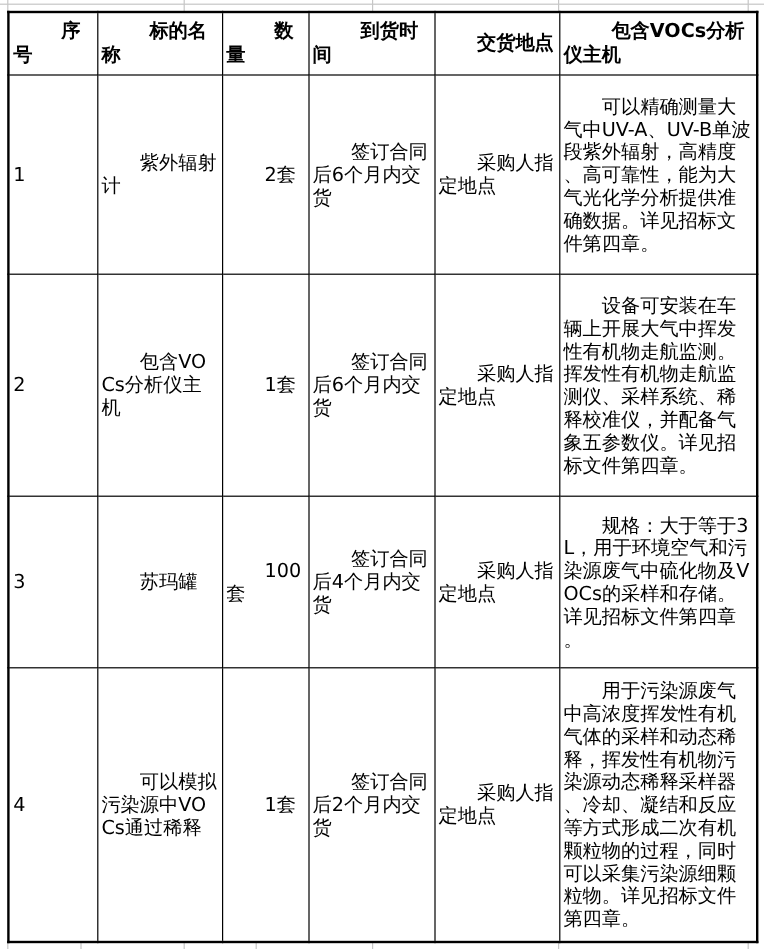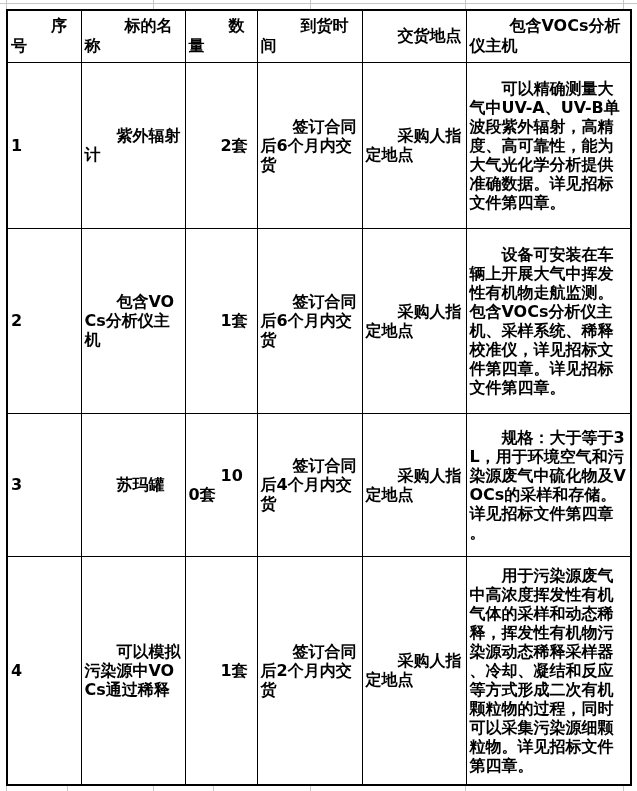--- a/index.html
+++ b/index.html
@@ -38,21 +38,21 @@
   .doc-table th, .doc-table td {
     border: 1px solid #000000;
     vertical-align: middle;
     padding: 0 3px;
     font-size: 16px;
     line-height: 19px;
     text-align: left;
     word-break: break-all;
     line-break: anywhere;
     overflow: hidden;
-    font-weight: bold;
+    font-weight: normal;
   }
   .doc-table th {
     font-weight: bold;
     line-height: 20px;
     text-indent: 2.5em;
   }
   .doc-table th.th-place { text-indent: 2em; }
 
   .doc-table td { text-indent: 2em; }
   .doc-table td.cell-serial { text-indent: 0; }
@@ -109,21 +109,21 @@
         <td>签订合同后6个月内交货</td>
         <td>采购人指定地点</td>
         <td>可以精确测量大气中UV-A、UV-B单波段紫外辐射，高精度、高可靠性，能为大气光化学分析提供准确数据。详见招标文件第四章。</td>
       </tr>
       <tr class="r-2">
         <td class="cell-serial">2</td>
         <td>包含VOCs分析仪主机</td>
         <td>1套</td>
         <td>签订合同后6个月内交货</td>
         <td>采购人指定地点</td>
-        <td>设备可安装在车辆上开展大气中挥发性有机物走航监测。包含VOCs分析仪主机、采样系统、稀释校准仪，详见招标文件第四章。详见招标文件第四章。</td>
+        <td>设备可安装在车辆上开展大气中挥发性有机物走航监测。挥发性有机物走航监测仪、采样系统、稀释校准仪，并配备气象五参数仪。详见招标文件第四章。</td>
       </tr>
       <tr class="r-3">
         <td class="cell-serial">3</td>
         <td>苏玛罐</td>
         <td>100套</td>
         <td>签订合同后4个月内交货</td>
         <td>采购人指定地点</td>
         <td>规格：大于等于3L，用于环境空气和污染源废气中硫化物及VOCs的采样和存储。详见招标文件第四章。</td>
       </tr>
       <tr class="r-4">

